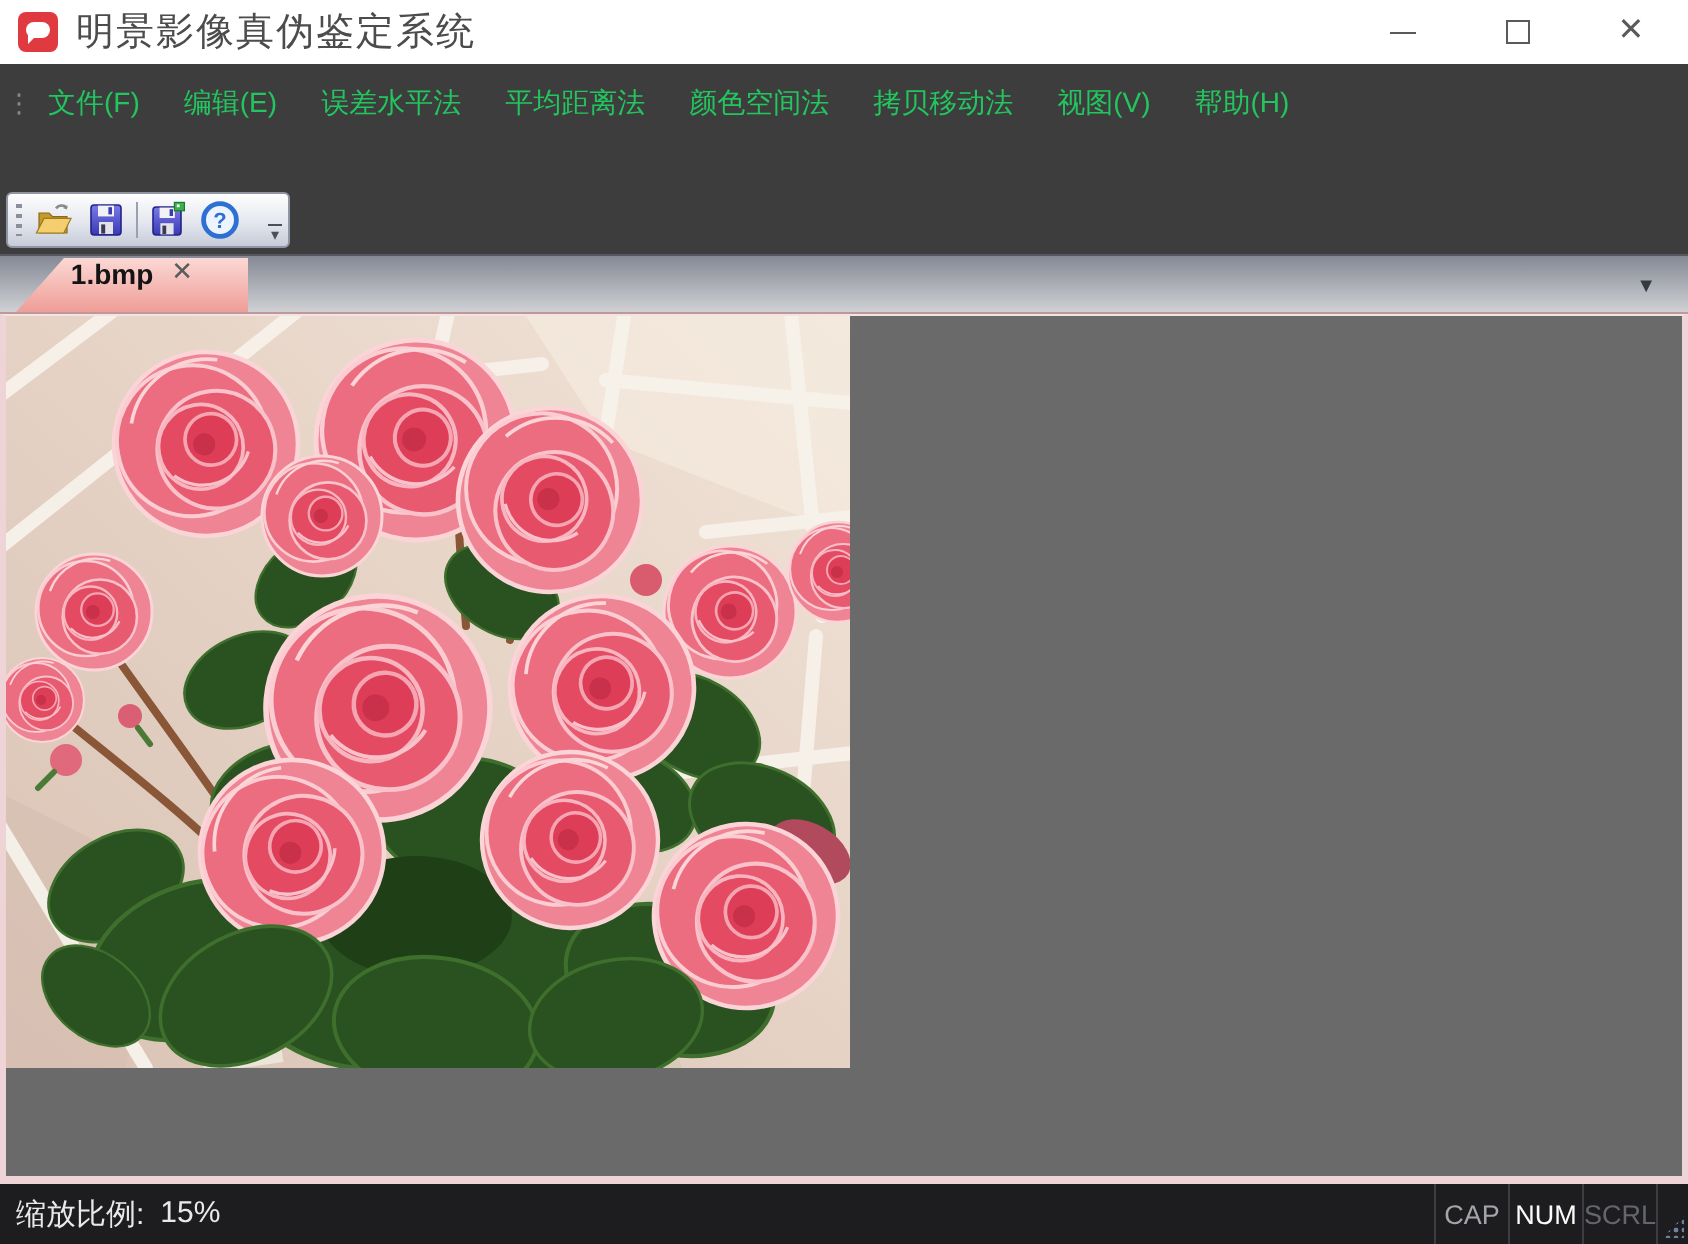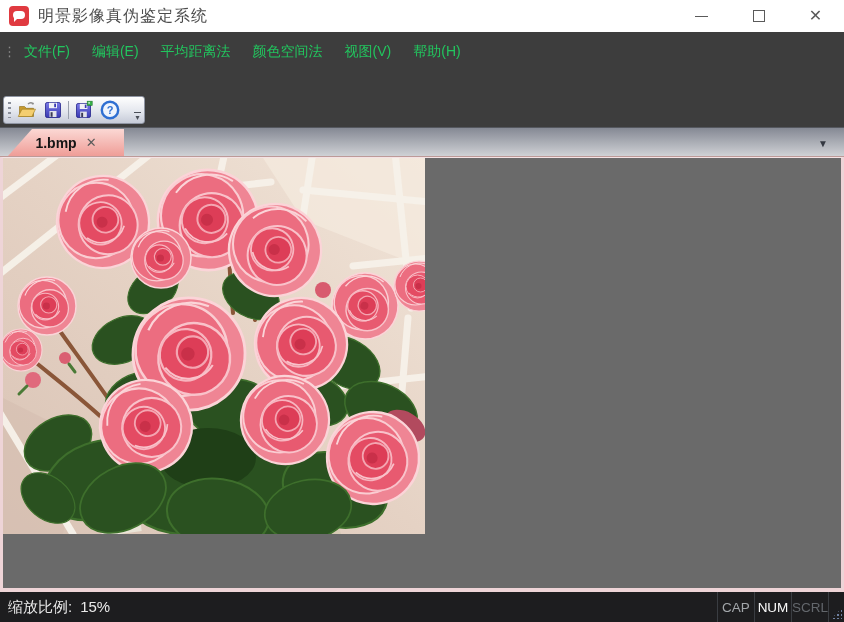--- a/index.html
+++ b/index.html
@@ -4,21 +4,21 @@
 <style>
   * { margin:0; padding:0; box-sizing:border-box; }
   html,body { width:844px; height:622px; font-family:"Liberation Sans", sans-serif; background:#fff; overflow:hidden; }
   #app { position:relative; width:844px; height:622px; box-shadow: inset 0 0 0 1px #9aa0a6; background:#fff; }
 
   
   .titlebar { position:absolute; top:0; left:0; width:100%; height:32px; background:#ffffff; display:flex; align-items:center; }
   .app-icon { width:20px; height:20px; margin-left:9px; background:#e03a40; border-radius:4px; position:relative; flex:0 0 auto; }
   .app-icon .bubble { position:absolute; left:4px; top:5px; width:12px; height:8px; background:#fff; border-radius:4px; }
   .app-icon .bubble:after { content:""; position:absolute; left:1px; bottom:-3px; border:3px solid transparent; border-top-color:#fff; border-left-color:#fff; }
-  .win-title { margin-left:9px; font-size:16px; color:#4c4c4c; letter-spacing:1px; }
+  .win-title { margin-left:9px; font-size:19px; color:#4c4c4c; letter-spacing:1px; }
   .win-controls { margin-left:auto; display:flex; height:100%; }
   .win-btn { width:57px; height:100%; display:flex; align-items:center; justify-content:center; cursor:default; }
   .glyph-min { width:13px; height:1px; background:#5a5a5a; }
   .glyph-max { width:12px; height:12px; border:1px solid #5a5a5a; }
   .glyph-close { font-size:16px; color:#5a5a5a; line-height:1; }
 
   
   .dark-region { position:absolute; top:32px; left:0; width:100%; height:95px; background:#3d3d3d; }
   .menu-row { height:38px; display:flex; align-items:center; padding-left:3px; }
   .menu-grip { color:#8b8b8b; font-size:13px; width:10px; text-align:center; }
@@ -26,21 +26,21 @@
   .toolbar-row { position:relative; height:57px; }
   .toolbar { position:absolute; left:3px; bottom:3px; height:28px; width:142px; background:linear-gradient(#fefefe,#e4e7ee 55%,#c6cbd8); border:1px solid #8f95a3; border-radius:3px; display:flex; align-items:center; padding:0 3px; }
   .tb-grip { width:3px; height:16px; margin:0 3px 0 1px; background:repeating-linear-gradient(180deg,#8a8f9a 0 2px, transparent 2px 5px); }
   .tb-btn { width:26px; height:24px; display:flex; align-items:center; justify-content:center; }
   .tb-sep { width:1px; height:18px; background:#9aa0ad; margin:0 2px; }
   .tb-overflow { margin-left:auto; align-self:flex-end; margin-bottom:1px; color:#4a4f58; font-size:8px; line-height:1; text-align:center; }
   .tb-overflow .bar { display:block; width:7px; height:1px; background:#4a4f58; margin:0 auto 1px; }
 
   
   .tabbar { position:absolute; top:127px; left:0; width:100%; height:30px; background:linear-gradient(#85899415%,#cfd1d5); background:linear-gradient(#858994,#cfd1d5); border-top:1px solid #55585f; border-bottom:1px solid #bd9a98; }
-  .tab { position:absolute; left:8px; bottom:0; width:116px; height:27px; clip-path:polygon(24px 0,100% 0,100% 100%,0 100%); background:linear-gradient(#fbd8d4,#ef9d97); display:flex; align-items:center; justify-content:center; gap:9px; }
+  .tab { position:absolute; left:8px; bottom:0; width:116px; height:27px; clip-path:polygon(24px 0,100% 0,100% 100%,0 100%); background:linear-gradient(#fbd8d4,#ef9d97); display:flex; align-items:flex-start; justify-content:center; gap:9px; }
   .tab-label { font-size:14px; font-weight:bold; color:#141414; }
   .tab-close { font-size:13px; color:#5b5b5b; line-height:1; }
   .tab-overflow { position:absolute; right:16px; bottom:7px; font-size:10px; color:#343841; line-height:1; }
 
   
   .content { position:absolute; top:157px; left:0; width:844px; height:435px; background:#6a6a6a; border-left:3px solid #eed4d7; border-right:3px solid #eed4d7; border-bottom:4px solid #eed4d7; border-top:1px solid #f4e2e4; }
   .photo { position:absolute; top:0; left:0; width:422px; height:376px; display:block; }
 
   
   .statusbar { position:absolute; top:592px; left:0; width:100%; height:30px; background:#1d1d1f; display:flex; align-items:center; color:#e9e9e9; font-size:15px; }
@@ -75,22 +75,24 @@
           <span class="glyph-close">✕</span>
         </div>
     </div>
   </div>
 
   <div class="dark-region">
     <div class="menu-row">
       <span class="menu-grip">⋮</span>
       <span class="menu-item">文件(F)</span>
       <span class="menu-item">编辑(E)</span>
+      <span class="menu-item">误差水平法</span>
       <span class="menu-item">平均距离法</span>
       <span class="menu-item">颜色空间法</span>
+      <span class="menu-item">拷贝移动法</span>
       <span class="menu-item">视图(V)</span>
       <span class="menu-item">帮助(H)</span>
     </div>
     <div class="toolbar-row">
       <div class="toolbar">
         <span class="tb-grip"></span>
 
         <span class="tb-btn">
           <svg width="20" height="20" viewBox="0 0 20 20">
             <path d="M11 4.2 C12.5 2.2 15.5 2.4 16.3 4" fill="none" stroke="#8a8a8a" stroke-width="1.3"></path>

